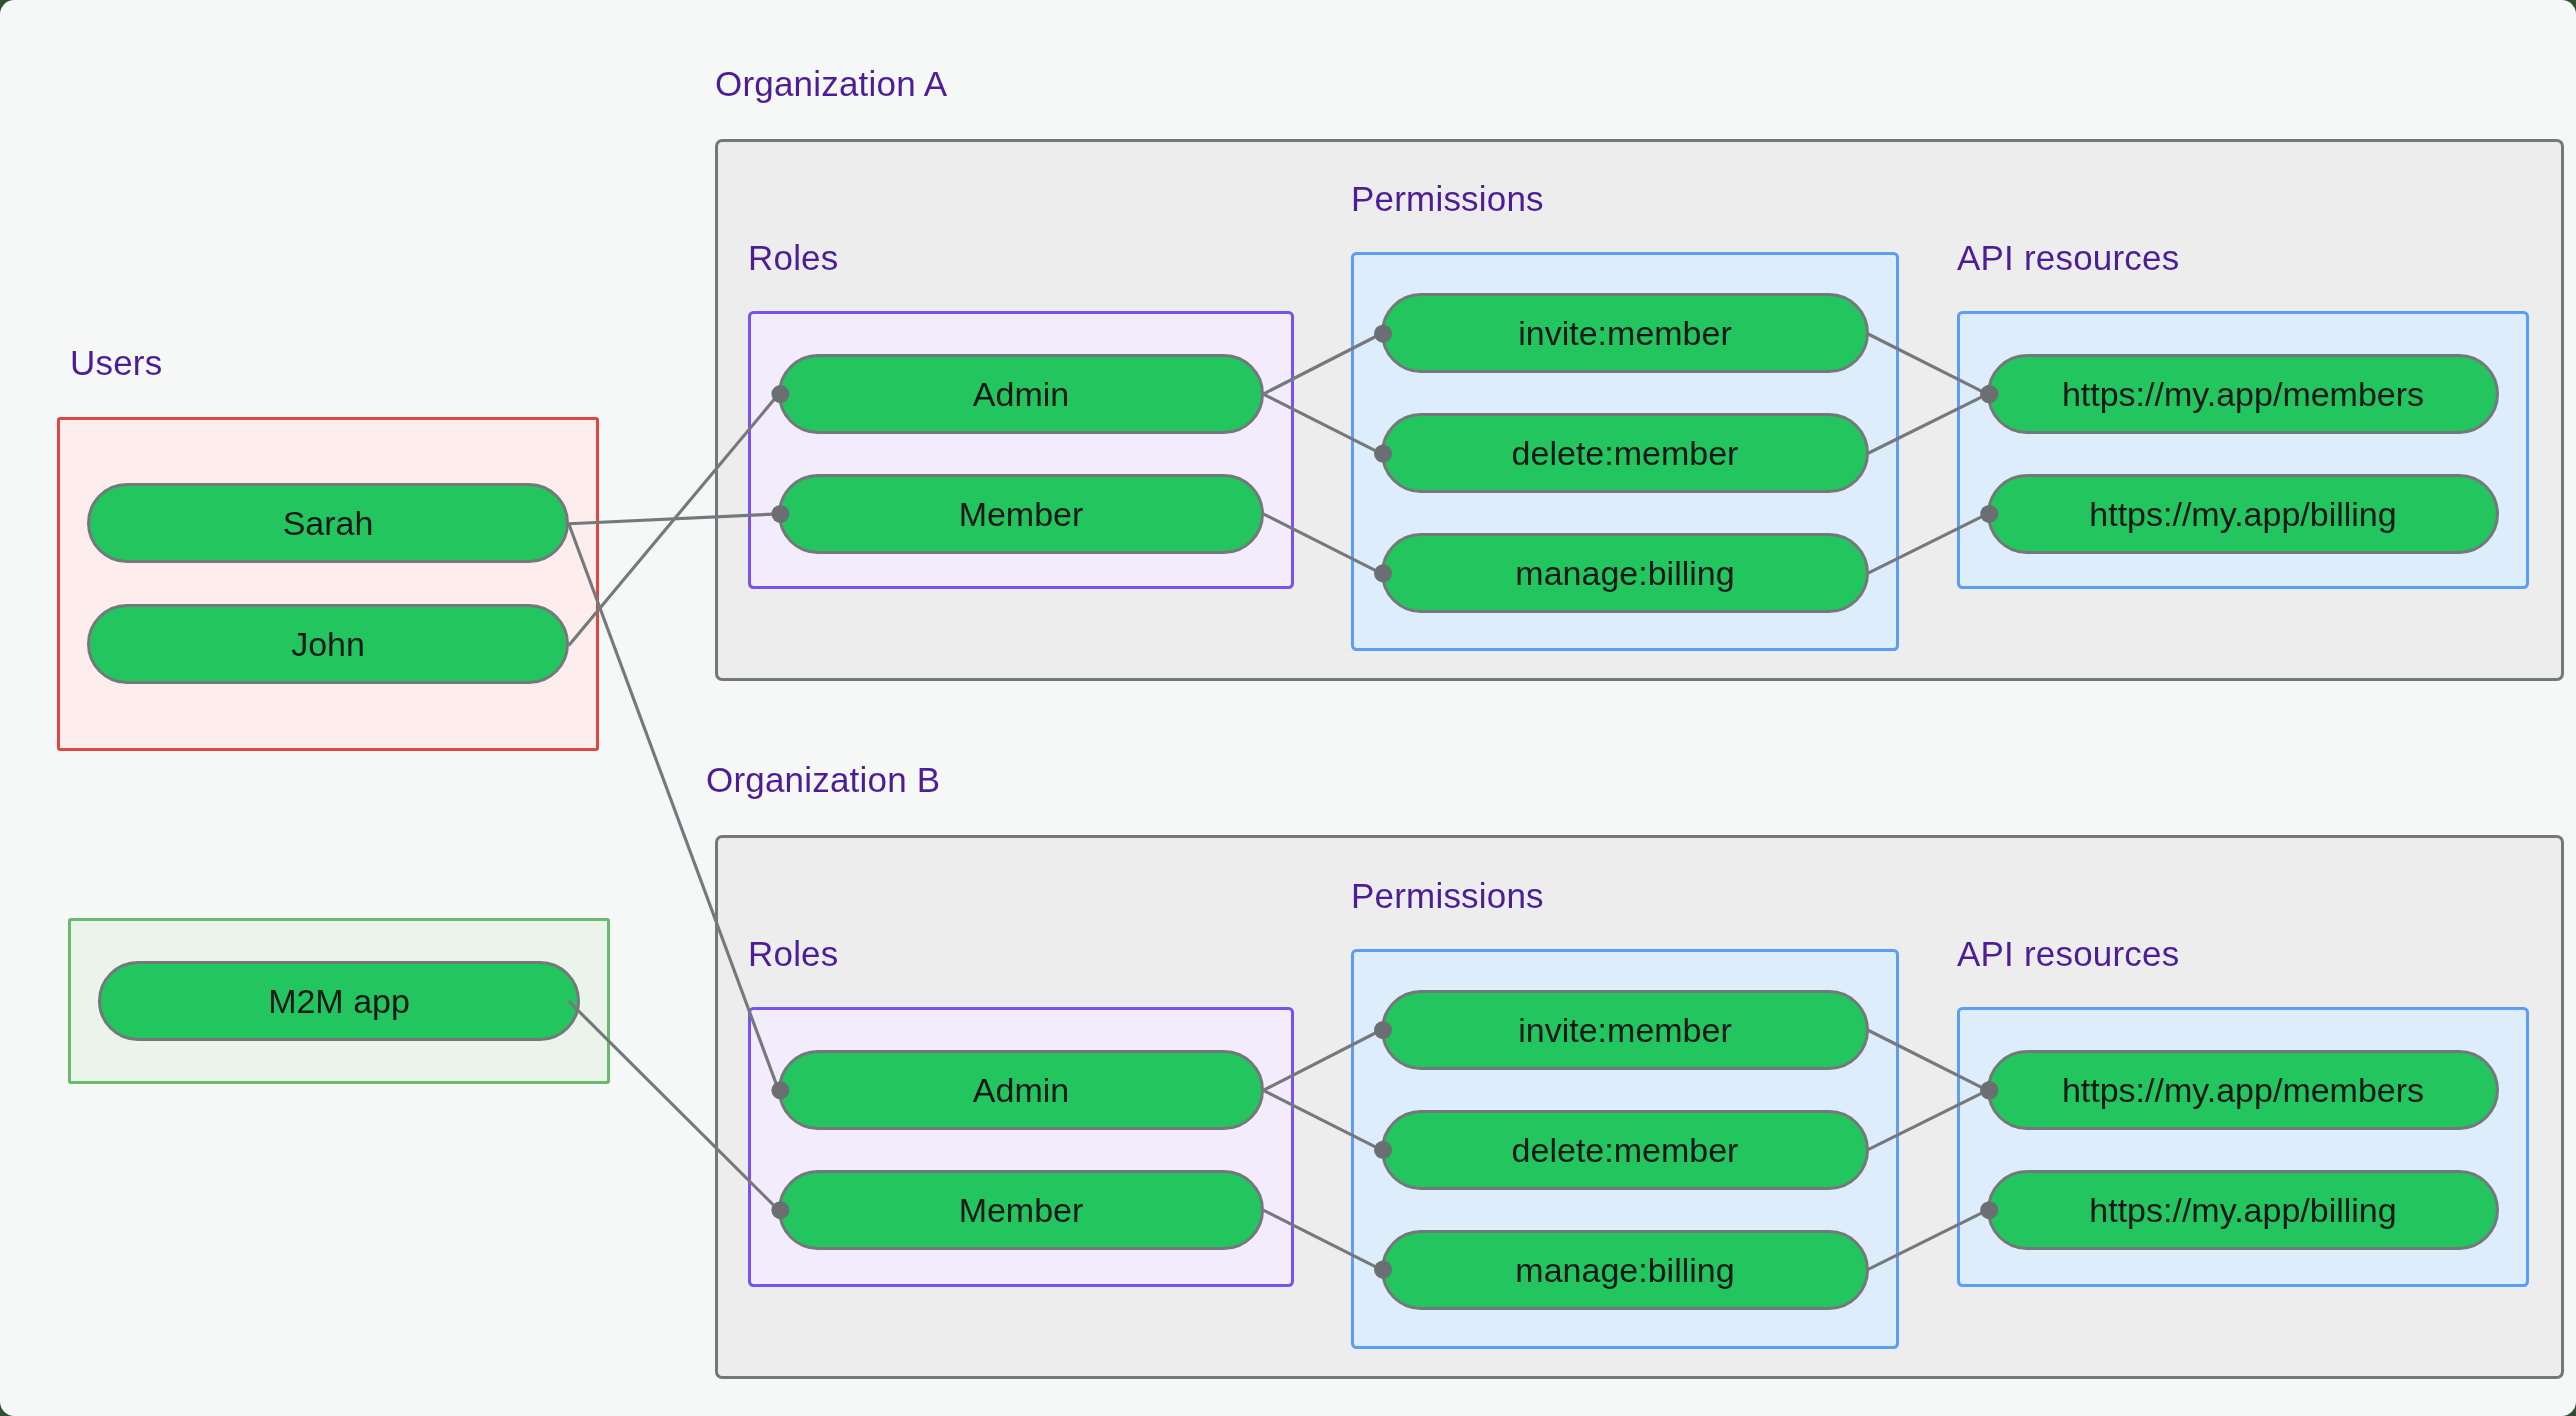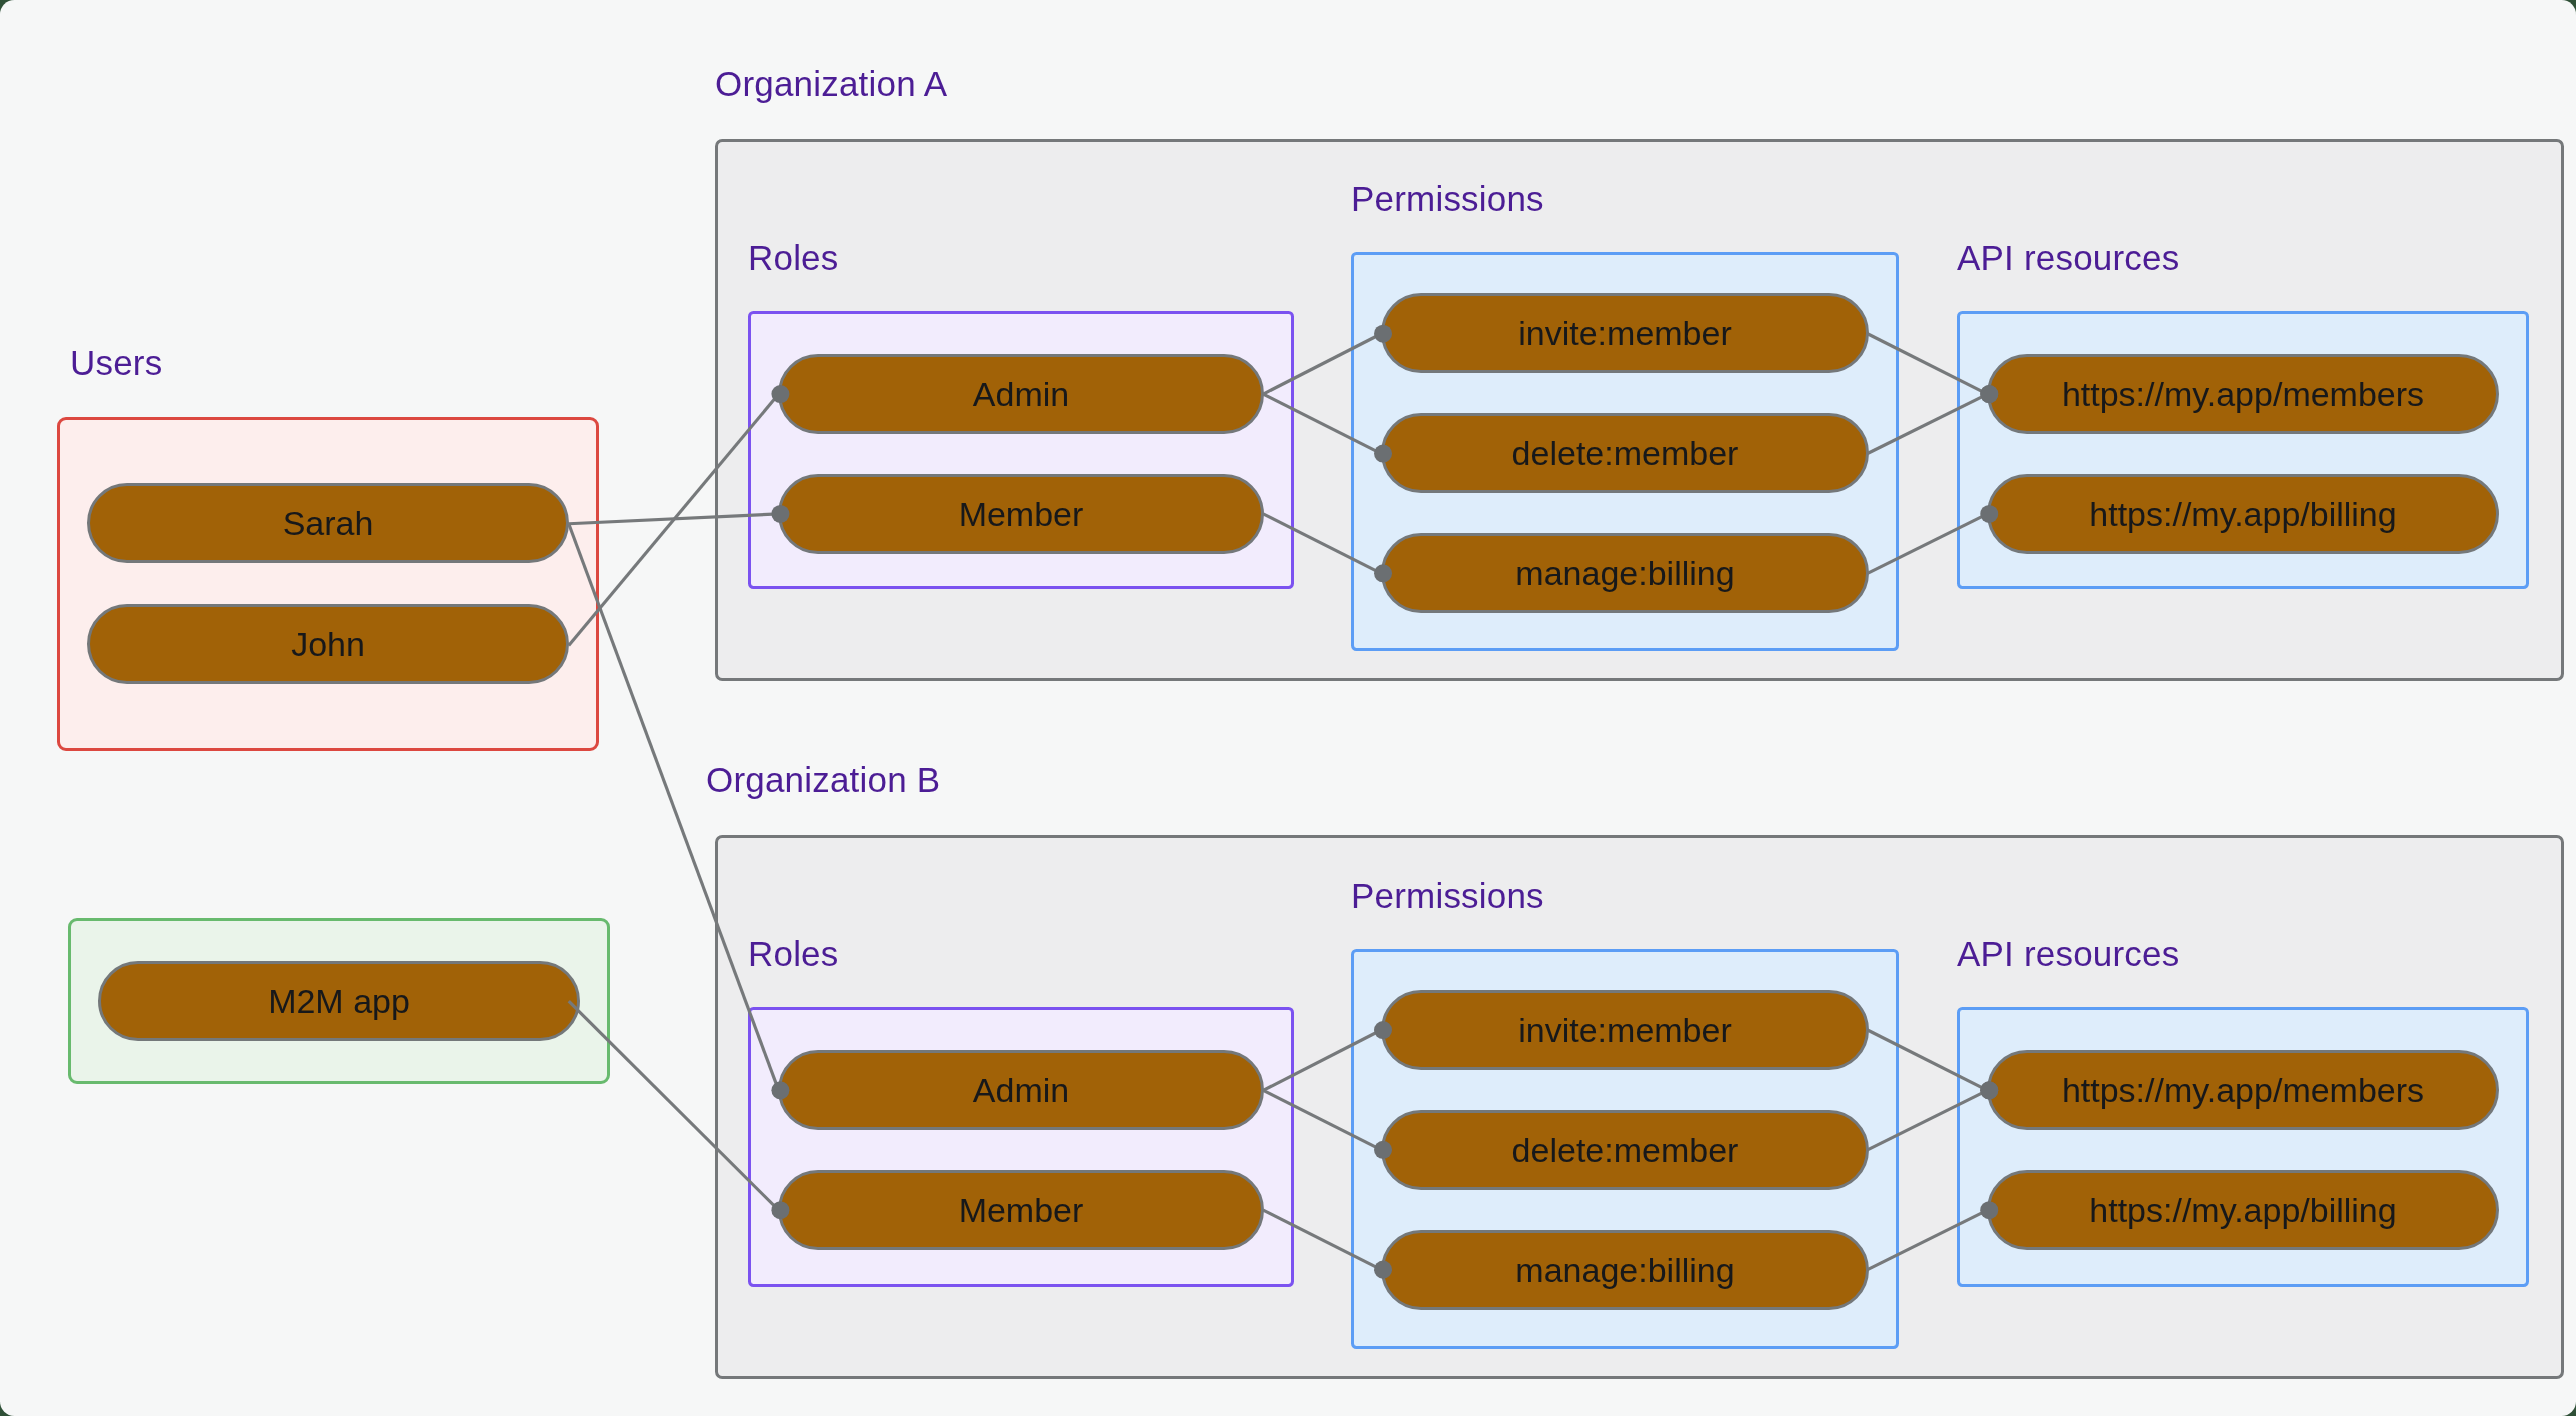--- a/index.html
+++ b/index.html
@@ -10,24 +10,24 @@
   }
   #canvas{
     position:relative;width:2576px;height:1416px;
     background:#f6f7f7;border-radius:14.4px;overflow:hidden;
     color:#1f2125;
   }
   .lbl{
     position:absolute;font-size:35px;line-height:40px;white-space:nowrap;
     color:#4c1d95;letter-spacing:0.2px;
   }
-  .gbox{position:absolute;box-sizing:border-box;border-radius:9px;}
+  .gbox{position:absolute;box-sizing:border-box;border-radius:3px;}
   .flexcol{display:flex;flex-direction:column;}
   .pill{
-    box-sizing:border-box;height:80px;background:#a16207;
+    box-sizing:border-box;height:80px;background:#22c55e;
     border:3.2px solid #74787a;border-radius:41px;
     display:flex;align-items:center;justify-content:center;
     font-size:34px;color:#17181a;white-space:nowrap;z-index:2;position:relative;
   }
   
   #users-label{left:70px;top:343px;}
   #users-box{left:57px;top:417px;width:542px;height:334px;
     background:#fdeeed;border:3.6px solid #dc4840;
     padding:63px 27px 0 27px;gap:41px;}
   #m2m-label{left:57px;top:849px;}

